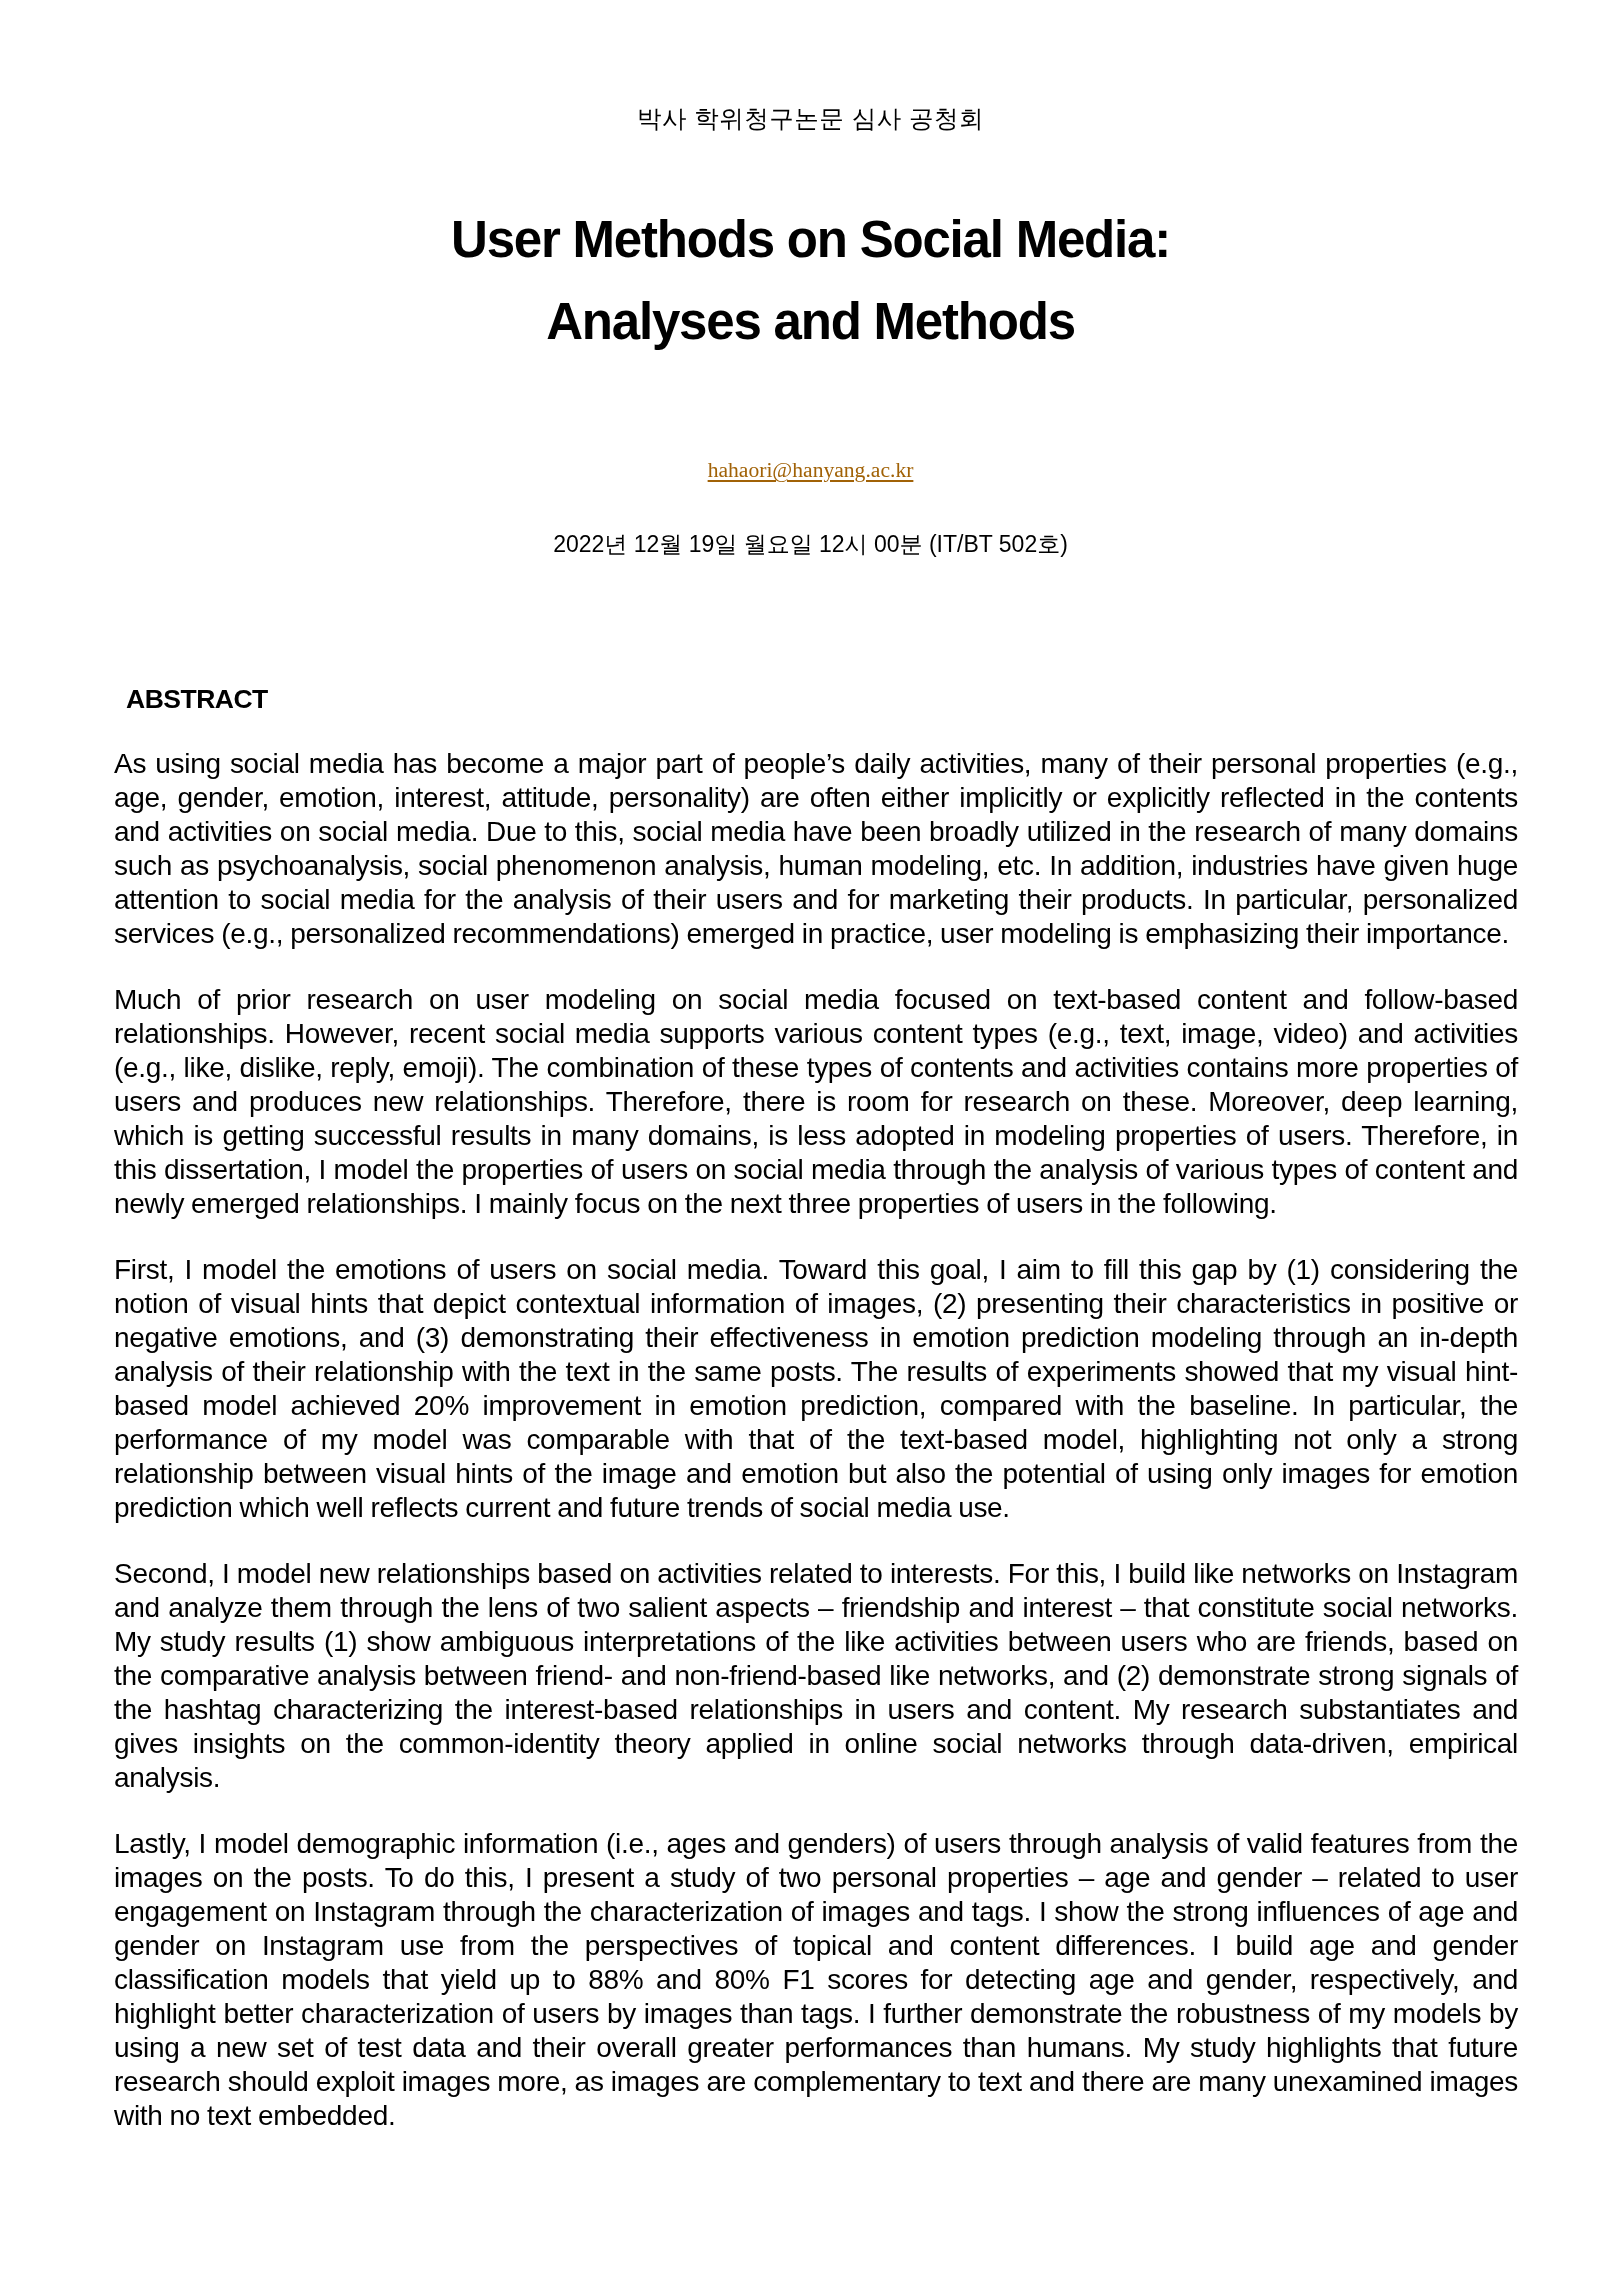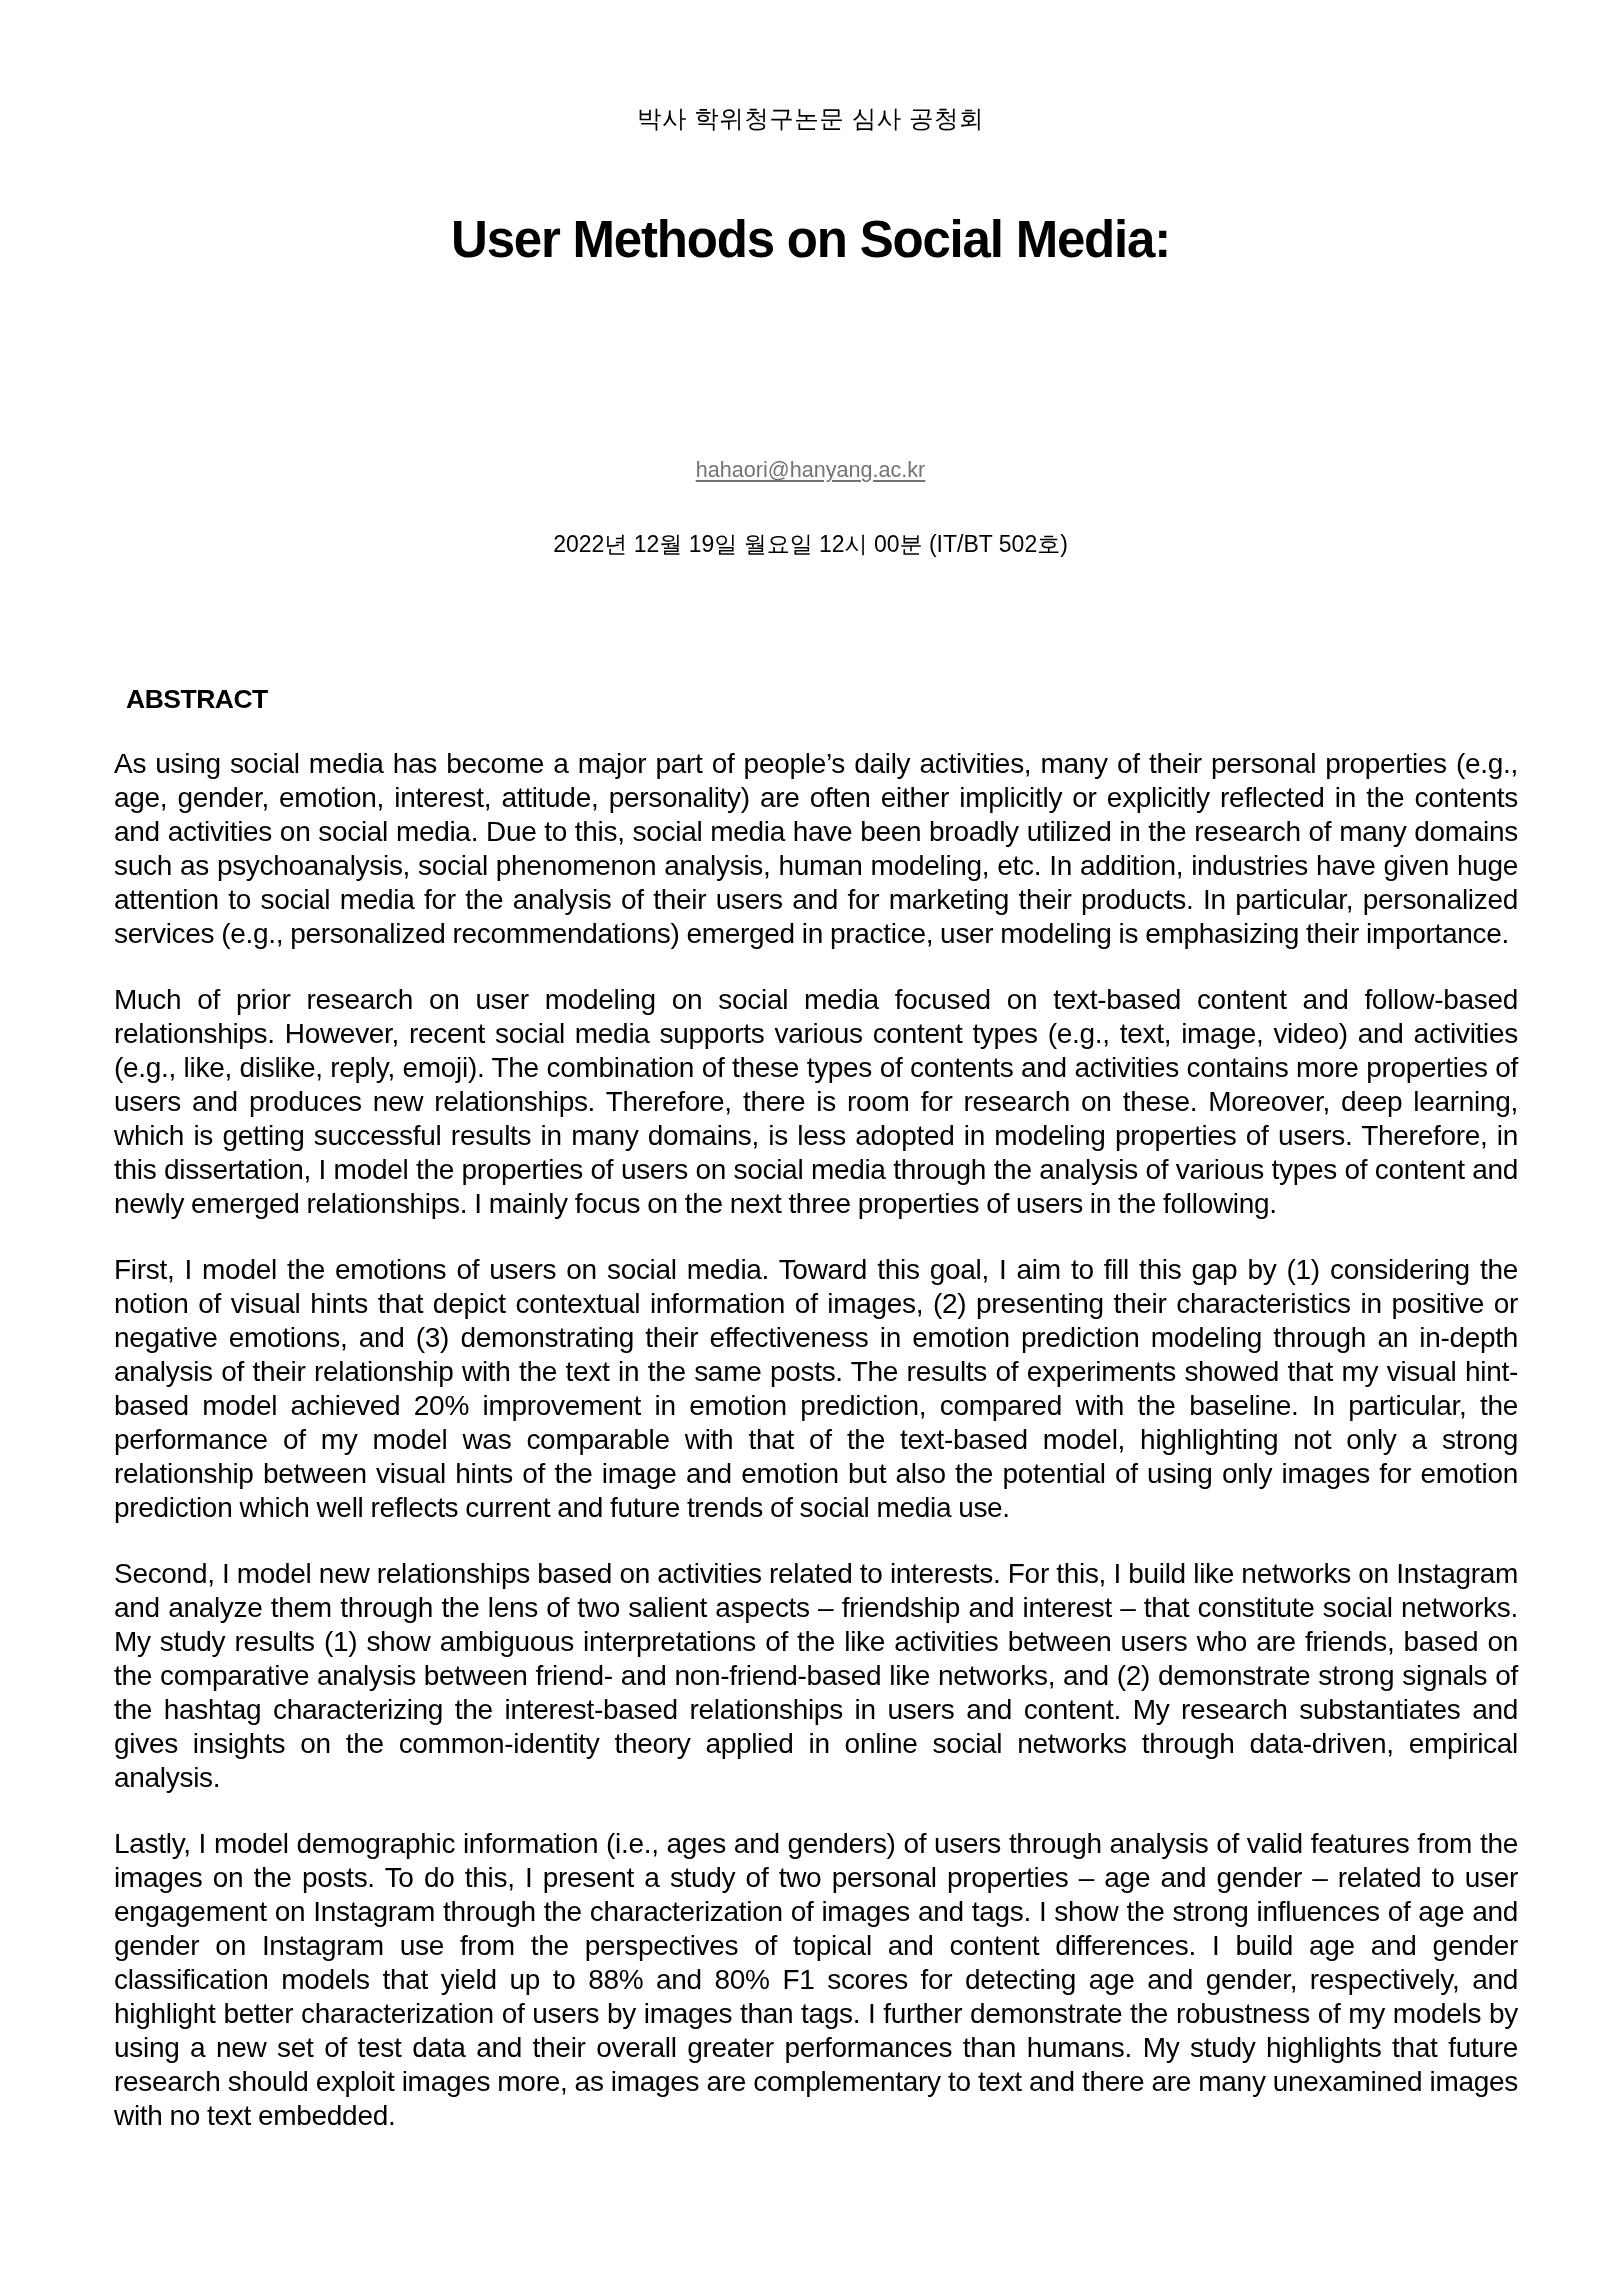--- a/index.html
+++ b/index.html
@@ -89,25 +89,26 @@
   </style>
 </head>
 <body>
 
 <div class="page">
 
   <div class="center event-label">박사 학위청구논문 심사 공청회</div>
 
   <h1 class="center title" style="margin:0;">
     <span class="line">User Methods on Social Media:</span>
+    <span class="line">Analyses and Methods</span>
   </h1>
 
 
   <div class="center email">
-    <a href="mailto:hahaori@hanyang.ac.kr" style="color: #737373;">hahaori@hanyang.ac.kr</a>
+    <a href="mailto:hahaori@hanyang.ac.kr" style="color: #a16207; font-family: Liberation Serif, serif;">hahaori@hanyang.ac.kr</a>
   </div>
 
   <div class="center datetime">2022년 12월 19일 월요일 12시 00분 (IT/BT 502호)</div>
 
   <h2 class="abstract-heading" style="margin:12px;">ABSTRACT</h2>
 
   <div class="abstract-body">
     <p class="para">As using social media has become a major part of people’s daily activities, many of their personal properties (e.g., age, gender, emotion, interest, attitude, personality) are often either implicitly or explicitly reflected in the contents and activities on social media. Due to this, social media have been broadly utilized in the research of many domains such as psychoanalysis, social phenomenon analysis, human modeling, etc. In addition, industries have given huge attention to social media for the analysis of their users and for marketing their products. In particular, personalized services (e.g., personalized recommendations) emerged in practice, user modeling is emphasizing their importance.</p>
     <p class="para">Much of prior research on user modeling on social media focused on text-based content and follow-based relationships. However, recent social media supports various content types (e.g., text, image, video) and activities (e.g., like, dislike, reply, emoji). The combination of these types of contents and activities contains more properties of users and produces new relationships. Therefore, there is room for research on these. Moreover, deep learning, which is getting successful results in many domains, is less adopted in modeling properties of users. Therefore, in this dissertation, I model the properties of users on social media through the analysis of various types of content and newly emerged relationships. I mainly focus on the next three properties of users in the following.</p>
     <p class="para">First, I model the emotions of users on social media. Toward this goal, I aim to fill this gap by (1) considering the notion of visual hints that depict contextual information of images, (2) presenting their characteristics in positive or negative emotions, and (3) demonstrating their effectiveness in emotion prediction modeling through an in-depth analysis of their relationship with the text in the same posts. The results of experiments showed that my visual hint-based model achieved 20% improvement in emotion prediction, compared with the baseline. In particular, the performance of my model was comparable with that of the text-based model, highlighting not only a strong relationship between visual hints of the image and emotion but also the potential of using only images for emotion prediction which well reflects current and future trends of social media use.</p>

